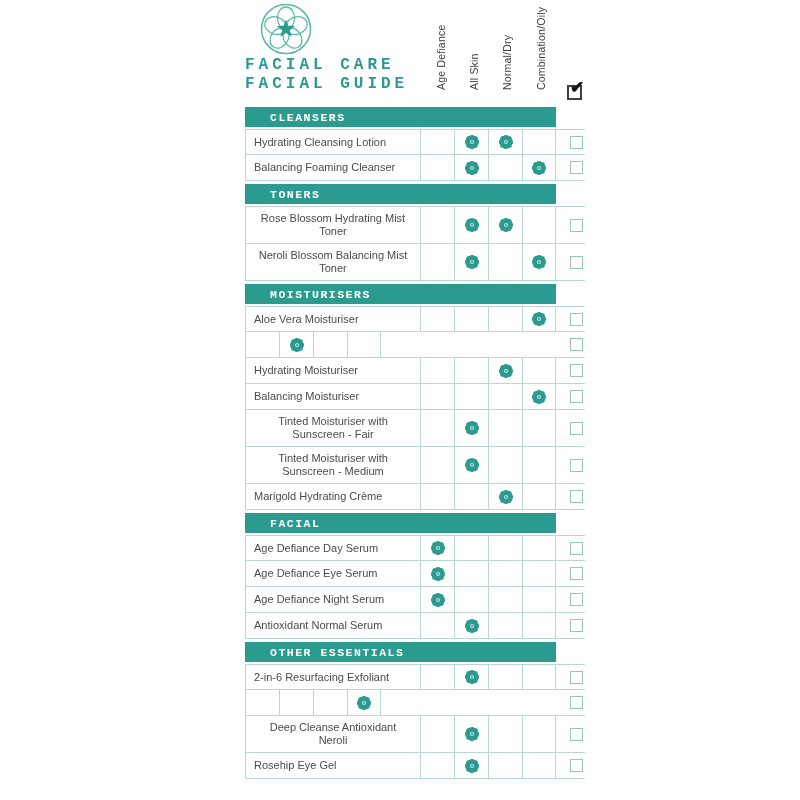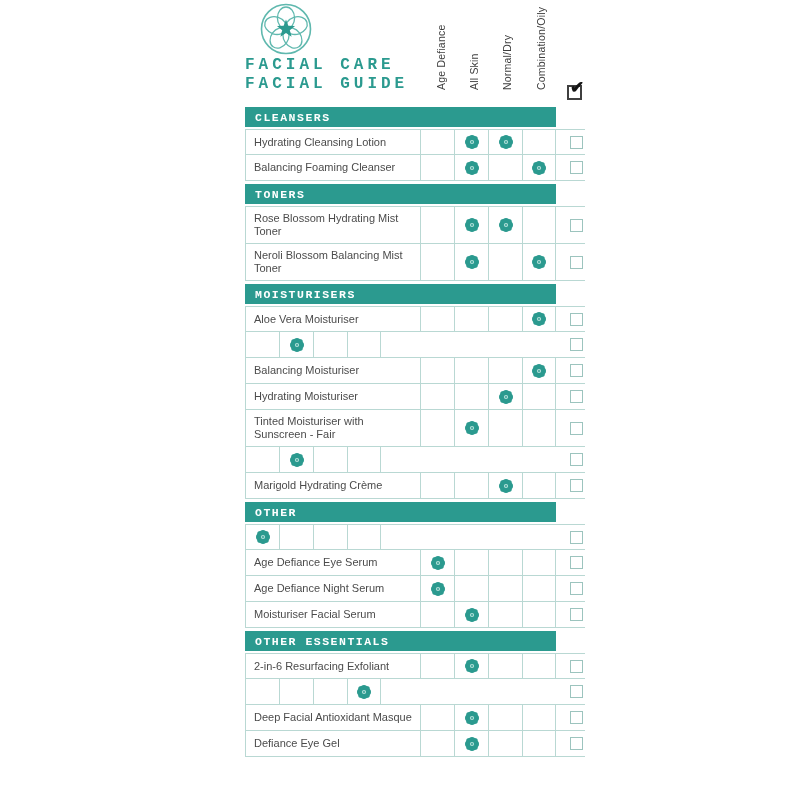--- a/index.html
+++ b/index.html
@@ -36,28 +36,28 @@
     border:2px solid #3f3f3f;background:#fff;
   }
   .topcheck .tick{
     position:absolute;left:1px;top:-8px;font-size:17px;line-height:17px;
     color:#141414;font-weight:bold;
   }
   
   .table{position:absolute;left:245px;top:107px;width:340px;}
   .band{
     width:311px;height:20px;background:var(--teal);
-    display:flex;align-items:center;padding-left:10px;margin:3px 0 2px;
+    display:flex;align-items:center;padding-left:25px;margin:3px 0 2px;
   }
   .band:first-child{margin-top:0;}
   .band .btxt{
     color:#ffffff;font-family:"Liberation Mono",monospace;font-weight:700;
     font-size:11.5px;letter-spacing:1.5px;
   }
-  .prow{display:flex;width:340px;min-height:26px;border-bottom:1px solid var(--grid);background:#fff;}
+  .prow{display:flex;width:340px;min-height:26px;border-bottom:1px solid var(--grid);background:#fff;text-align:center;}
   .prow.first{border-top:1px solid var(--grid);}
   .pname{
     width:175px;border-left:1px solid var(--grid);
     padding:5px 8px;font-size:11px;line-height:13px;color:var(--txt);
     display:flex;align-items:center;
   }
   .mcell{
     width:34px;border-left:1px solid var(--grid);
     display:flex;align-items:center;justify-content:center;
   }
@@ -313,20 +313,45 @@
             <circle cx="7" cy="7" r="0.9" fill="#2b9a8f"></circle>
           </svg>
         </div>
         <div class="mcell"></div>
         <div class="mcell last"></div>
         <div class="cbwrap">
           <div class="rowcheck"></div>
         </div>
       </div>
       <div class="prow">
+        <div class="pname">Hydrating Moisturiser</div>
+        <div class="mcell"></div>
+        <div class="mcell"></div>
+        <div class="mcell">
+          <svg width="14" height="14" viewBox="0 0 14 14">
+            <g fill="#2b9a8f">
+              <circle cx="10.80" cy="7.00" r="3.2"></circle>
+              <circle cx="9.69" cy="9.69" r="3.2"></circle>
+              <circle cx="7.00" cy="10.80" r="3.2"></circle>
+              <circle cx="4.31" cy="9.69" r="3.2"></circle>
+              <circle cx="3.20" cy="7.00" r="3.2"></circle>
+              <circle cx="4.31" cy="4.31" r="3.2"></circle>
+              <circle cx="7.00" cy="3.20" r="3.2"></circle>
+              <circle cx="9.69" cy="4.31" r="3.2"></circle>
+            </g>
+            <circle cx="7" cy="7" r="2.1" fill="#b5e0da"></circle>
+            <circle cx="7" cy="7" r="0.9" fill="#2b9a8f"></circle>
+          </svg>
+        </div>
+        <div class="mcell last"></div>
+        <div class="cbwrap">
+          <div class="rowcheck"></div>
+        </div>
+      </div>
+      <div class="prow">
         <div class="pname">Balancing Moisturiser</div>
         <div class="mcell"></div>
         <div class="mcell"></div>
         <div class="mcell"></div>
         <div class="mcell last">
           <svg width="14" height="14" viewBox="0 0 14 14">
             <g fill="#2b9a8f">
               <circle cx="10.80" cy="7.00" r="3.2"></circle>
               <circle cx="9.69" cy="9.69" r="3.2"></circle>
               <circle cx="7.00" cy="10.80" r="3.2"></circle>
@@ -338,45 +363,20 @@
             </g>
             <circle cx="7" cy="7" r="2.1" fill="#b5e0da"></circle>
             <circle cx="7" cy="7" r="0.9" fill="#2b9a8f"></circle>
           </svg>
         </div>
         <div class="cbwrap">
           <div class="rowcheck"></div>
         </div>
       </div>
       <div class="prow">
-        <div class="pname">Hydrating Moisturiser</div>
-        <div class="mcell"></div>
-        <div class="mcell"></div>
-        <div class="mcell">
-          <svg width="14" height="14" viewBox="0 0 14 14">
-            <g fill="#2b9a8f">
-              <circle cx="10.80" cy="7.00" r="3.2"></circle>
-              <circle cx="9.69" cy="9.69" r="3.2"></circle>
-              <circle cx="7.00" cy="10.80" r="3.2"></circle>
-              <circle cx="4.31" cy="9.69" r="3.2"></circle>
-              <circle cx="3.20" cy="7.00" r="3.2"></circle>
-              <circle cx="4.31" cy="4.31" r="3.2"></circle>
-              <circle cx="7.00" cy="3.20" r="3.2"></circle>
-              <circle cx="9.69" cy="4.31" r="3.2"></circle>
-            </g>
-            <circle cx="7" cy="7" r="2.1" fill="#b5e0da"></circle>
-            <circle cx="7" cy="7" r="0.9" fill="#2b9a8f"></circle>
-          </svg>
-        </div>
-        <div class="mcell last"></div>
-        <div class="cbwrap">
-          <div class="rowcheck"></div>
-        </div>
-      </div>
-      <div class="prow">
         <div class="pname">Tinted Moisturiser with Sunscreen - Fair</div>
         <div class="mcell"></div>
         <div class="mcell">
           <svg width="14" height="14" viewBox="0 0 14 14">
             <g fill="#2b9a8f">
               <circle cx="10.80" cy="7.00" r="3.2"></circle>
               <circle cx="9.69" cy="9.69" r="3.2"></circle>
               <circle cx="7.00" cy="10.80" r="3.2"></circle>
               <circle cx="4.31" cy="9.69" r="3.2"></circle>
               <circle cx="3.20" cy="7.00" r="3.2"></circle>
@@ -388,20 +388,21 @@
             <circle cx="7" cy="7" r="0.9" fill="#2b9a8f"></circle>
           </svg>
         </div>
         <div class="mcell"></div>
         <div class="mcell last"></div>
         <div class="cbwrap">
           <div class="rowcheck"></div>
         </div>
       </div>
       <div class="prow">
+        <div class="pname">Tinted Moisturiser with Sunscreen - Medium</div>
         <div class="mcell"></div>
         <div class="mcell">
           <svg width="14" height="14" viewBox="0 0 14 14">
             <g fill="#2b9a8f">
               <circle cx="10.80" cy="7.00" r="3.2"></circle>
               <circle cx="9.69" cy="9.69" r="3.2"></circle>
               <circle cx="7.00" cy="10.80" r="3.2"></circle>
               <circle cx="4.31" cy="9.69" r="3.2"></circle>
               <circle cx="3.20" cy="7.00" r="3.2"></circle>
               <circle cx="4.31" cy="4.31" r="3.2"></circle>
@@ -437,23 +438,24 @@
             <circle cx="7" cy="7" r="2.1" fill="#b5e0da"></circle>
             <circle cx="7" cy="7" r="0.9" fill="#2b9a8f"></circle>
           </svg>
         </div>
         <div class="mcell last"></div>
         <div class="cbwrap">
           <div class="rowcheck"></div>
         </div>
       </div>
       <div class="band">
-        <span class="btxt">OTHER</span>
+        <span class="btxt">FACIAL</span>
       </div>
       <div class="prow first">
+        <div class="pname">Age Defiance Day Serum</div>
         <div class="mcell">
           <svg width="14" height="14" viewBox="0 0 14 14">
             <g fill="#2b9a8f">
               <circle cx="10.80" cy="7.00" r="3.2"></circle>
               <circle cx="9.69" cy="9.69" r="3.2"></circle>
               <circle cx="7.00" cy="10.80" r="3.2"></circle>
               <circle cx="4.31" cy="9.69" r="3.2"></circle>
               <circle cx="3.20" cy="7.00" r="3.2"></circle>
               <circle cx="4.31" cy="4.31" r="3.2"></circle>
               <circle cx="7.00" cy="3.20" r="3.2"></circle>
@@ -514,21 +516,21 @@
           </svg>
         </div>
         <div class="mcell"></div>
         <div class="mcell"></div>
         <div class="mcell last"></div>
         <div class="cbwrap">
           <div class="rowcheck"></div>
         </div>
       </div>
       <div class="prow">
-        <div class="pname">Moisturiser Facial Serum</div>
+        <div class="pname">Antioxidant Normal Serum</div>
         <div class="mcell"></div>
         <div class="mcell">
           <svg width="14" height="14" viewBox="0 0 14 14">
             <g fill="#2b9a8f">
               <circle cx="10.80" cy="7.00" r="3.2"></circle>
               <circle cx="9.69" cy="9.69" r="3.2"></circle>
               <circle cx="7.00" cy="10.80" r="3.2"></circle>
               <circle cx="4.31" cy="9.69" r="3.2"></circle>
               <circle cx="3.20" cy="7.00" r="3.2"></circle>
               <circle cx="4.31" cy="4.31" r="3.2"></circle>
@@ -591,46 +593,46 @@
             </g>
             <circle cx="7" cy="7" r="2.1" fill="#b5e0da"></circle>
             <circle cx="7" cy="7" r="0.9" fill="#2b9a8f"></circle>
           </svg>
         </div>
         <div class="cbwrap">
           <div class="rowcheck"></div>
         </div>
       </div>
       <div class="prow">
-        <div class="pname">Deep Facial Antioxidant Masque</div>
-        <div class="mcell"></div>
-        <div class="mcell">
-          <svg width="14" height="14" viewBox="0 0 14 14">
-            <g fill="#2b9a8f">
-              <circle cx="10.80" cy="7.00" r="3.2"></circle>
-              <circle cx="9.69" cy="9.69" r="3.2"></circle>
-              <circle cx="7.00" cy="10.80" r="3.2"></circle>
-              <circle cx="4.31" cy="9.69" r="3.2"></circle>
-              <circle cx="3.20" cy="7.00" r="3.2"></circle>
-              <circle cx="4.31" cy="4.31" r="3.2"></circle>
-              <circle cx="7.00" cy="3.20" r="3.2"></circle>
-              <circle cx="9.69" cy="4.31" r="3.2"></circle>
-            </g>
-            <circle cx="7" cy="7" r="2.1" fill="#b5e0da"></circle>
-            <circle cx="7" cy="7" r="0.9" fill="#2b9a8f"></circle>
-          </svg>
-        </div>
-        <div class="mcell"></div>
-        <div class="mcell last"></div>
-        <div class="cbwrap">
-          <div class="rowcheck"></div>
-        </div>
-      </div>
-      <div class="prow">
-        <div class="pname">Defiance Eye Gel</div>
+        <div class="pname">Deep Cleanse Antioxidant Neroli</div>
+        <div class="mcell"></div>
+        <div class="mcell">
+          <svg width="14" height="14" viewBox="0 0 14 14">
+            <g fill="#2b9a8f">
+              <circle cx="10.80" cy="7.00" r="3.2"></circle>
+              <circle cx="9.69" cy="9.69" r="3.2"></circle>
+              <circle cx="7.00" cy="10.80" r="3.2"></circle>
+              <circle cx="4.31" cy="9.69" r="3.2"></circle>
+              <circle cx="3.20" cy="7.00" r="3.2"></circle>
+              <circle cx="4.31" cy="4.31" r="3.2"></circle>
+              <circle cx="7.00" cy="3.20" r="3.2"></circle>
+              <circle cx="9.69" cy="4.31" r="3.2"></circle>
+            </g>
+            <circle cx="7" cy="7" r="2.1" fill="#b5e0da"></circle>
+            <circle cx="7" cy="7" r="0.9" fill="#2b9a8f"></circle>
+          </svg>
+        </div>
+        <div class="mcell"></div>
+        <div class="mcell last"></div>
+        <div class="cbwrap">
+          <div class="rowcheck"></div>
+        </div>
+      </div>
+      <div class="prow">
+        <div class="pname">Rosehip Eye Gel</div>
         <div class="mcell"></div>
         <div class="mcell">
           <svg width="14" height="14" viewBox="0 0 14 14">
             <g fill="#2b9a8f">
               <circle cx="10.80" cy="7.00" r="3.2"></circle>
               <circle cx="9.69" cy="9.69" r="3.2"></circle>
               <circle cx="7.00" cy="10.80" r="3.2"></circle>
               <circle cx="4.31" cy="9.69" r="3.2"></circle>
               <circle cx="3.20" cy="7.00" r="3.2"></circle>
               <circle cx="4.31" cy="4.31" r="3.2"></circle>

